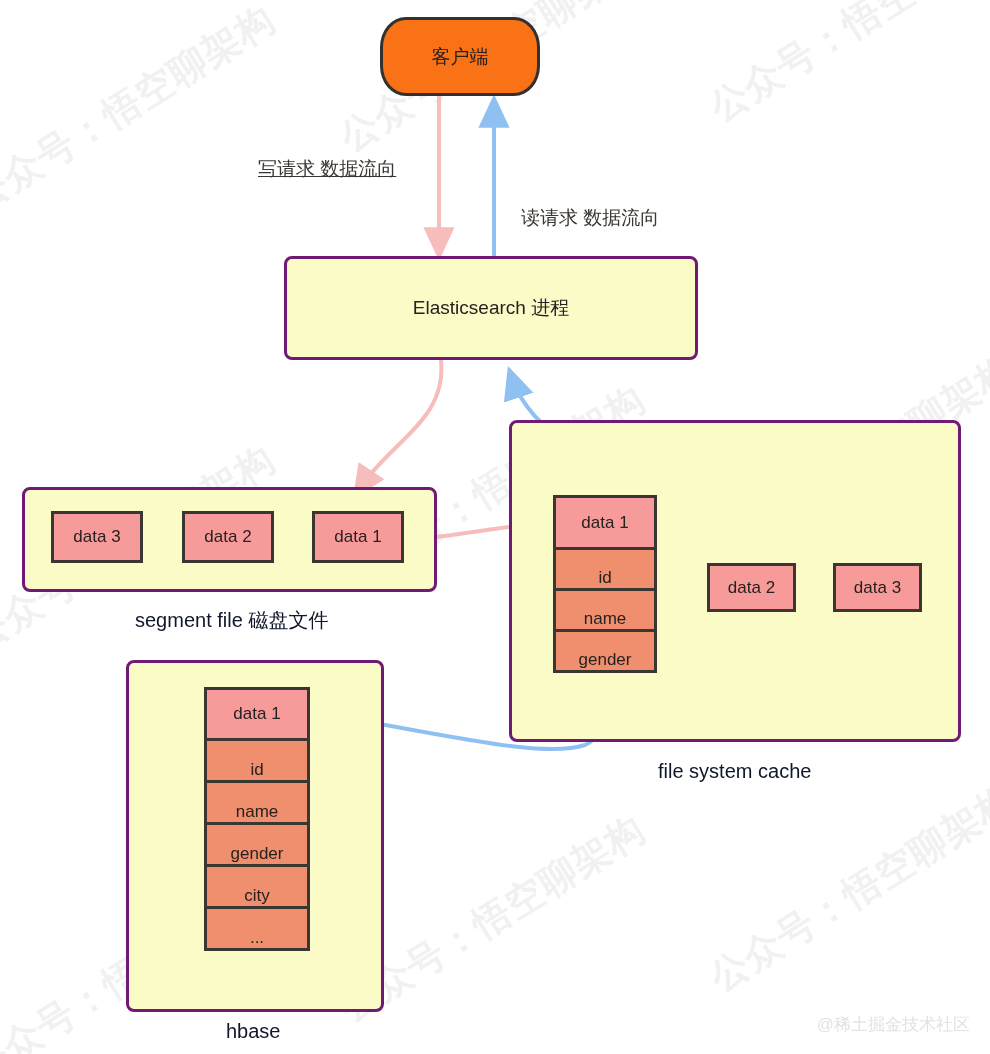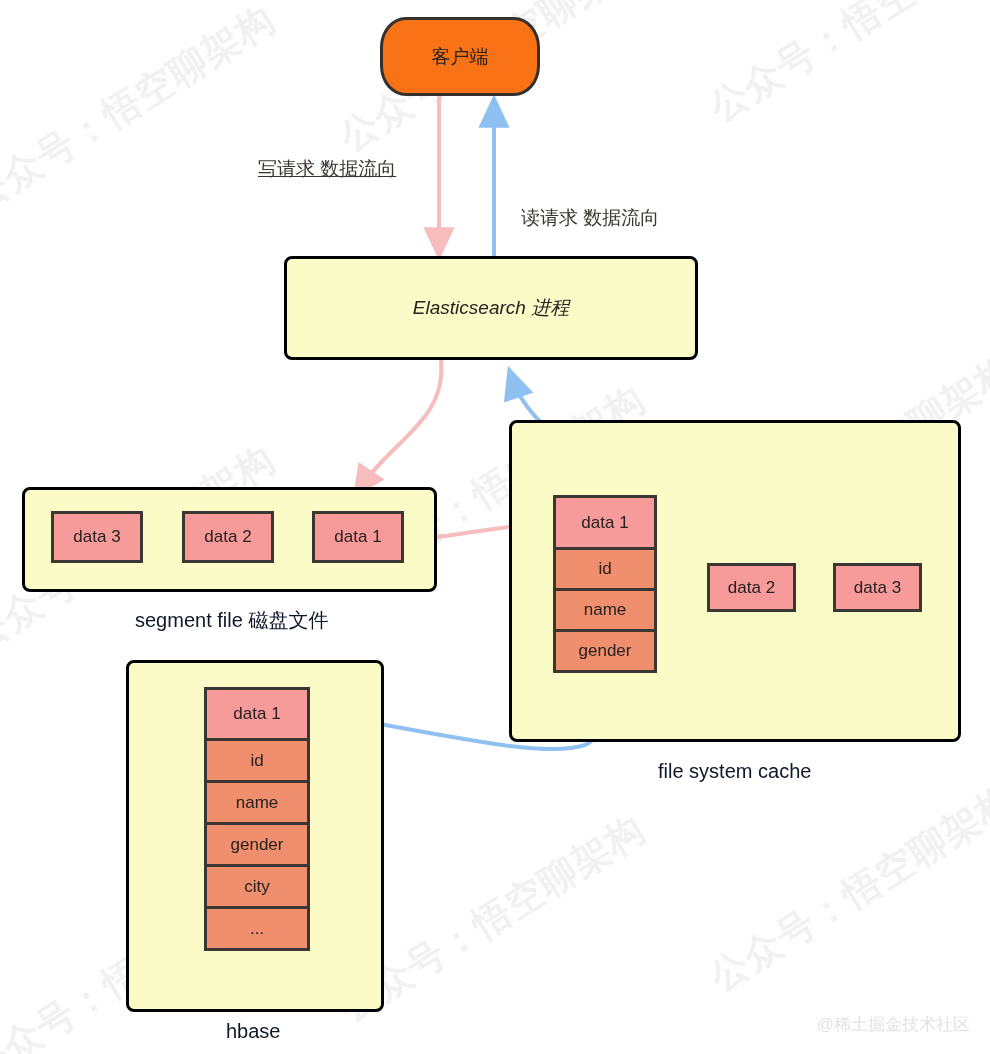--- a/index.html
+++ b/index.html
@@ -68,23 +68,22 @@
     border: 3px solid #33302e;
     border-radius: 26px / 30px;
     display: flex;
     align-items: center;
     justify-content: center;
     font-size: 19px;
     color: #27211f;
   }
   .yellow-box {
     background: #fbfbc8;
-    border: 3px solid #000000;
+    border: 3px solid #701a75;
     border-radius: 8px;
-    font-style: italic;
   }
   .es-box {
     display: flex;
     align-items: center;
     justify-content: center;
     font-size: 19px;
     color: #27211f;
   }
   .pink-box {
     background: #f79a9a;
@@ -93,21 +92,21 @@
     align-items: center;
     justify-content: center;
     font-size: 17px;
     color: #27211f;
   }
   .field-box {
     background: #ef8f6d;
     border: 3px solid #3a3632;
     border-top: none;
     display: flex;
-    align-items: center;
+    align-items: flex-end;
     justify-content: center;
     font-size: 17px;
     color: #27211f;
   }
   .caption {
     position: absolute;
     font-size: 20px;
     color: #0f172a;
     white-space: nowrap;
     z-index: 3;

